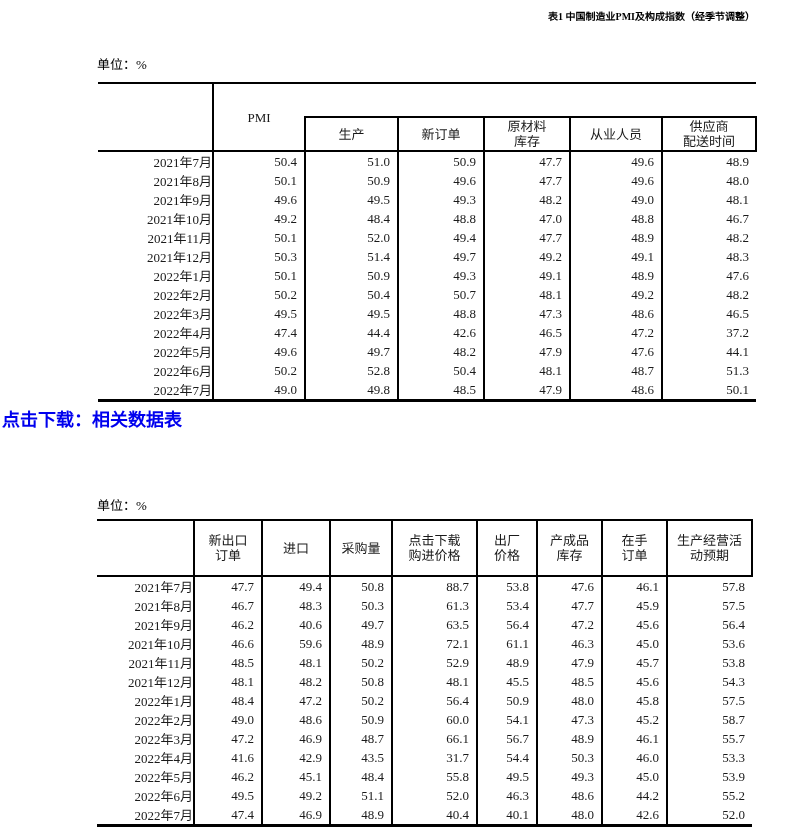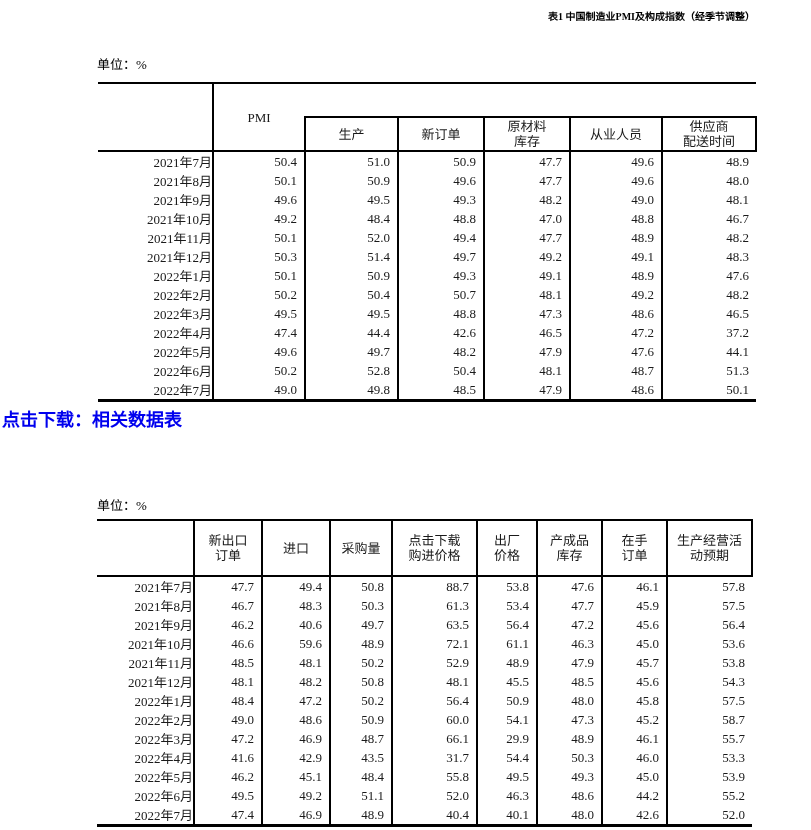--- a/index.html
+++ b/index.html
@@ -350,21 +350,21 @@
           <td class="val">47.3</td>
           <td class="val">45.2</td>
           <td class="val">58.7</td>
         </tr>
         <tr>
           <td class="lbl">2022年3月</td>
           <td class="val">47.2</td>
           <td class="val">46.9</td>
           <td class="val">48.7</td>
           <td class="val">66.1</td>
-          <td class="val">29.9</td>
+          <td class="val">56.7</td>
           <td class="val">48.9</td>
           <td class="val">46.1</td>
           <td class="val">55.7</td>
         </tr>
         <tr>
           <td class="lbl">2022年4月</td>
           <td class="val">41.6</td>
           <td class="val">42.9</td>
           <td class="val">43.5</td>
           <td class="val">31.7</td>

